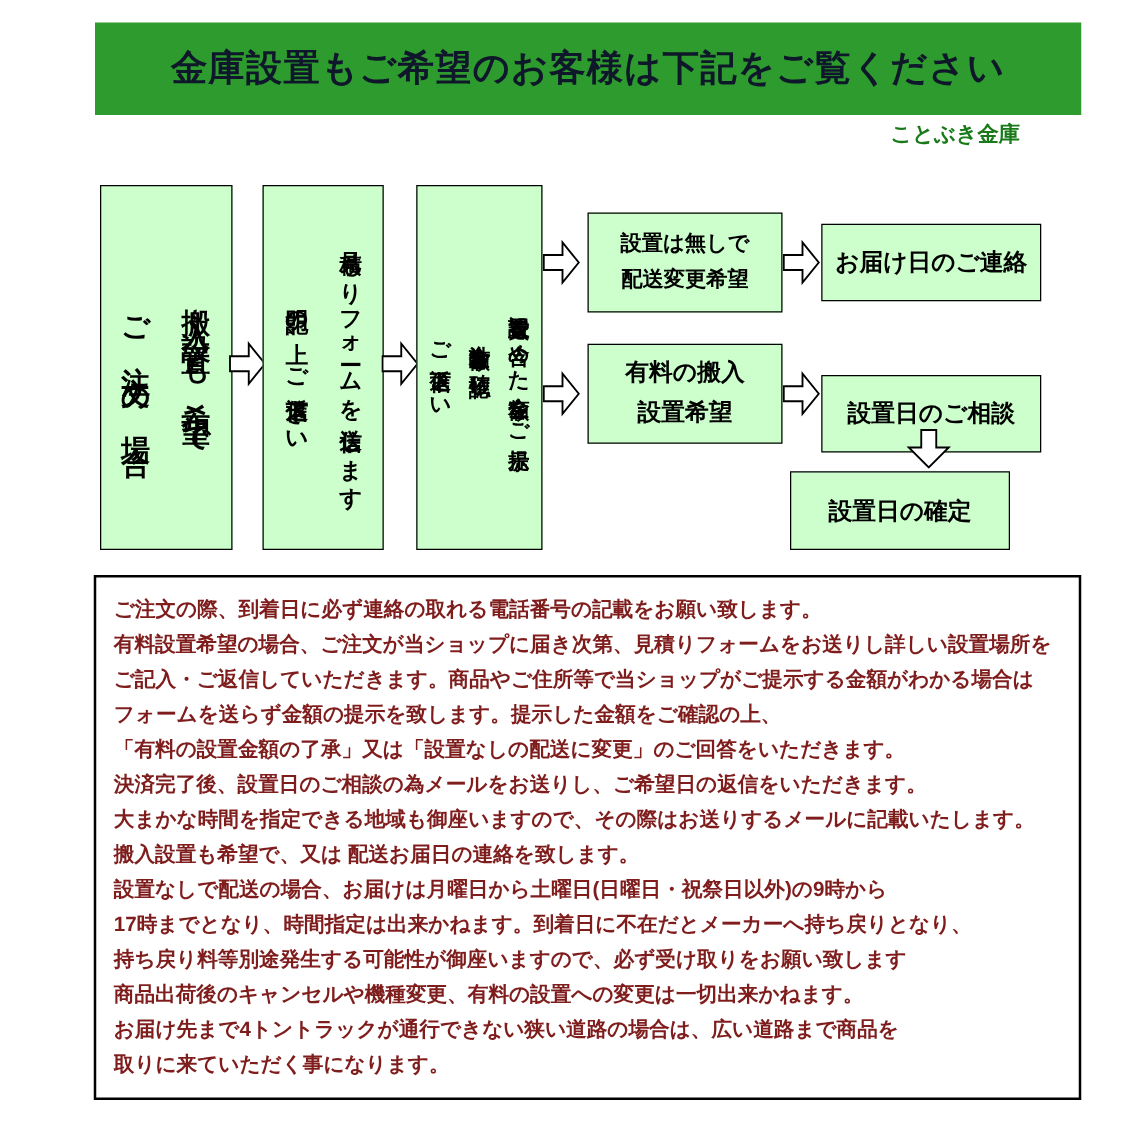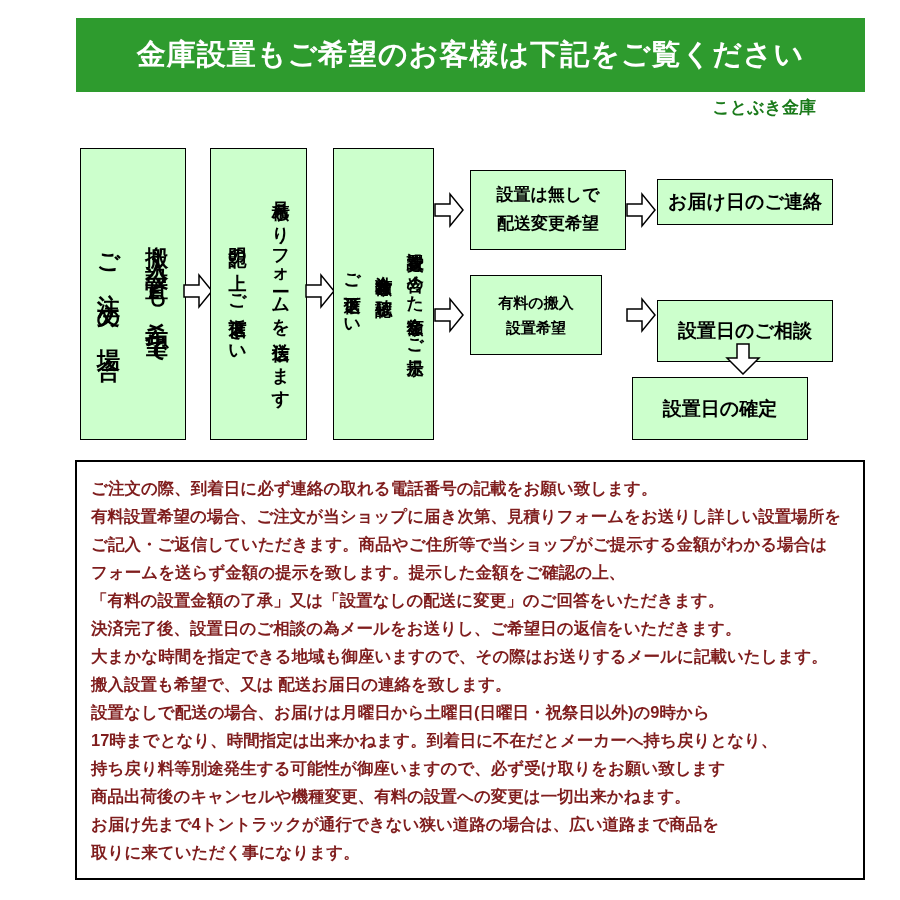--- a/index.html
+++ b/index.html
@@ -8,21 +8,21 @@
     font-family:"Liberation Sans","DejaVu Sans",sans-serif; color:#000;
     overflow:hidden;
   }
 
   
   .header-banner {
     position:absolute; left:76px; top:18px; width:789px; height:74px;
     background:#2e9b2e; display:flex; align-items:center; justify-content:center;
   }
   .header-title {
-    color:#ffffff; font-size:29px; font-weight:bold; letter-spacing:1px; white-space:nowrap;
+    color:#0f172a; font-size:29px; font-weight:bold; letter-spacing:1px; white-space:nowrap;
   }
   .brand-label {
     position:absolute; top:96px; right:84px;
     font-size:17px; font-weight:bold; color:#1a7a1a; white-space:nowrap;
   }
 
   
   .fbox {
     position:absolute; background:#ccffcc; border:1px solid #000000;
     box-sizing:border-box; display:flex; align-items:center; justify-content:center;
@@ -32,22 +32,22 @@
   .vtext > div { white-space:nowrap; }
 
   #step1 { left:80px;  top:148px; width:106px; height:292px; font-size:23px; }
   #step1 .vtext { line-height:2.1; letter-spacing:10px; }
   #step2 { left:210px; top:148px; width:97px;  height:292px; font-size:18px; }
   #step2 .vtext { line-height:2.4; letter-spacing:2px; }
   #step3 { left:333px; top:148px; width:101px; height:292px; font-size:17px; }
   #step3 .vtext { line-height:1.85; letter-spacing:1px; }
 
   #branch-top    { left:470px; top:170px; width:156px; height:80px; font-size:17px; line-height:1.7; }
-  #branch-bottom { left:470px; top:275px; width:132px; height:80px; font-size:15px; line-height:1.7; }
-  #result-top    { left:657px; top:179px; width:176px; height:46px; font-size:19px; }
+  #branch-bottom { left:470px; top:275px; width:156px; height:80px; font-size:19px; line-height:1.7; }
+  #result-top    { left:657px; top:179px; width:176px; height:62px; font-size:19px; }
   #result-mid    { left:657px; top:279px; width:176px; height:62px; font-size:19px;margin-top:21px; }
   #result-final  { left:632px; top:377px; width:176px; height:63px; font-size:19px; }
 
   
   .arrow { position:absolute; width:30px; height:38px; }
   .arrow svg, .arrow-down svg { display:block; }
   #ar1  { left:183px; top:272px; }
   #ar2  { left:305px; top:272px; }
   #ar3a { left:434px; top:191px; }
   #ar3b { left:434px; top:296px; }

